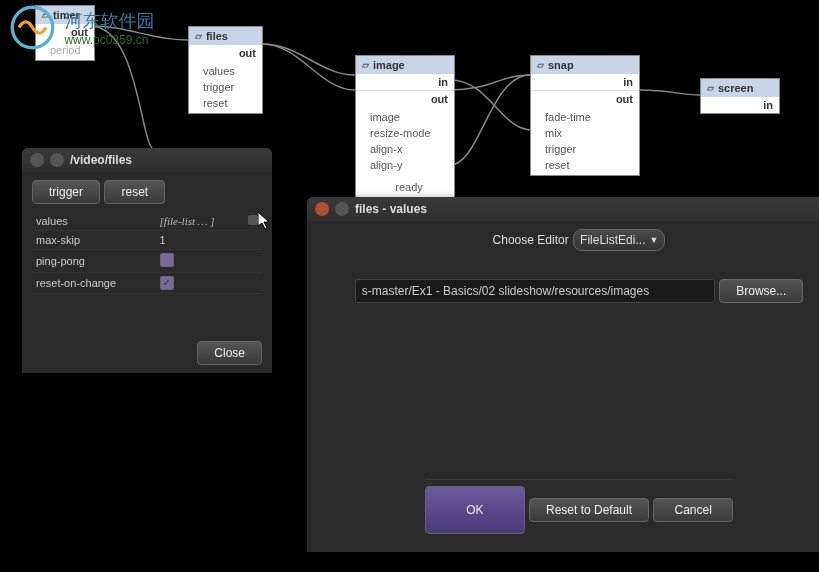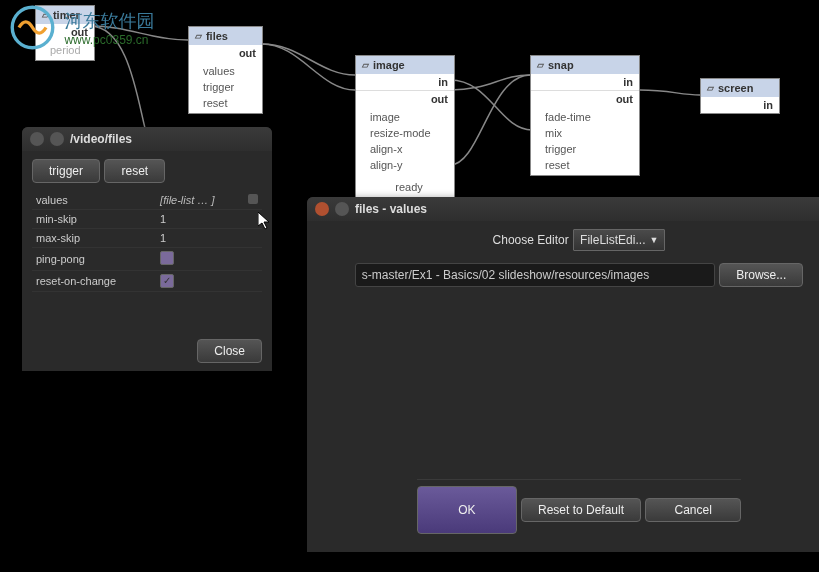--- a/index.html
+++ b/index.html
@@ -23,27 +23,27 @@
 .dialog-titlebar { background: linear-gradient(#3a3a3a, #2e2e2e); padding: 5px 8px; border-radius: 6px 6px 0 0; display: flex; align-items: center; gap: 6px; }
 .dialog-titlebar .tb-btn { width: 14px; height: 14px; border-radius: 50%; background: #555; display: inline-block; }
 .dialog-titlebar .tb-title { color: #ddd; font-size: 12px; font-weight: bold; }
 .dialog-body { padding: 8px 10px; }
 
 .btn { background: linear-gradient(#555, #3a3a3a); color: #eee; border: 1px solid #666; border-radius: 4px; padding: 4px 16px; font-size: 12px; cursor: pointer; display: inline-block; }
 .btn.violet { background: linear-gradient(#6a5a9a, #4a3a7a); }
 
 .prop-table { width: 100%; margin-top: 8px; border-collapse: collapse; }
 .prop-table td { color: #ccc; font-size: 11px; padding: 3px 4px; border-bottom: 1px solid #333; }
-.prop-table td.val { color: #bbb; font-style: italic; }
+.prop-table td.val { color: #bbb; font-style: italic; font-family: Liberation Serif, serif; }
 .prop-table .checkbox { width: 14px; height: 14px; display: inline-block; border: 1px solid #666; border-radius: 2px; }
 .prop-table .checkbox.violet { background: #7a6a9a; }
 .prop-table .checkbox.checked::after { content: "✓"; color: #333; font-size: 10px; display: block; text-align: center; line-height: 12px; }
 
 .editor-label { color: #ddd; font-size: 12px; }
-.combo { background: linear-gradient(#4a4a4a, #333); color: #ddd; border: 1px solid #666; border-radius: 1px; padding: 3px 6px; font-size: 12px; display: inline-flex; align-items: center; gap: 4px; }
+.combo { background: linear-gradient(#4a4a4a, #333); color: #ddd; border: 1px solid #666; border-radius: 9px; padding: 3px 6px; font-size: 12px; display: inline-flex; align-items: center; gap: 4px; }
 .combo .arrow { font-size: 9px; }
 
 .path-field { background: #1a1a1a; border: 1px solid #444; border-radius: 3px; padding: 4px 6px; color: #ccc; font-size: 12px; width: 360px; display: inline-block; }
 
 svg.wires { position: absolute; top: 0; left: 0; pointer-events: none; }
 
 .cursor { position: absolute; width: 14px; height: 20px; pointer-events: none; z-index: 200; }
 </style>
 </head>
 <body>
@@ -151,42 +151,37 @@
   <div class="node-header">
     <span class="collapse-icon">▱</span>
     <span>screen</span>
   </div>
   <div class="node-io">
     <span>in</span>
     <span></span>
   </div>
 </div>
 
-<div class="dialog" style="left:22px; top:127px; width:250px;">
+<div class="dialog" style="left:22px; top:148px; width:250px;">
   <div class="dialog-titlebar">
     <span class="tb-btn"></span>
     <span class="tb-btn"></span>
     <span class="tb-title">/video/files</span>
   </div>
   <div class="dialog-body">
     <span class="btn">trigger</span>
     <span class="btn">reset</span>
     <table class="prop-table">
       <tbody>
           <tr>
             <td>values</td>
             <td class="val">[file-list … ]</td>
             <td style="width:14px;"><span style="display:inline-block;width:10px;height:10px;background:#555;border-radius:2px;"></span></td>
           </tr>
       <tr>
-            <td>min-skip</td>
-            <td>1</td>
-            <td></td>
-          </tr>
-      <tr>
             <td>max-skip</td>
             <td>1</td>
             <td></td>
           </tr>
       <tr>
             <td>ping-pong</td>
             <td><span class="checkbox violet"></span></td>
             <td></td>
           </tr>
       <tr>
@@ -209,29 +204,29 @@
     <span class="tb-title">files - values</span>
   </div>
   <div class="dialog-body" style="height:calc(100% - 28px); display:flex; flex-direction:column;align-items:center;">
     <div style="text-align:right; margin-bottom:12px;">
       <span class="editor-label">Choose Editor</span>
       <span class="combo">
         <span>FileListEdi...</span>
         <span class="arrow">▼</span>
       </span>
     </div>
-    <div style="margin-top:0;">
+    <div style="margin-top:16px;">
       <span class="path-field">s-master/Ex1 - Basics/02 slideshow/resources/images</span>
       <span class="btn">Browse...</span>
     </div>
     <div style="flex:1;"></div>
     <div style="text-align:center; padding:6px 0; border-top:1px solid #3a3a3a;">
       <span class="btn violet" style="padding:16px 40px;">OK</span>
       <span class="btn">Reset to Default</span>
-      <span class="btn" style="padding:4px 28px;">Cancel</span>
+      <span class="btn" style="padding:4px 20px;">Cancel</span>
     </div>
   </div>
 </div>
 
 <div class="cursor" style="left:258px; top:212px;">
   <svg viewBox="0 0 14 20">
       <path d="M0 0 L0 14 L4 11 L7 17 L9 16 L6 10 L11 10 Z" fill="#fff" stroke="#000" stroke-width="1"></path>
     </svg>
 </div>
 

